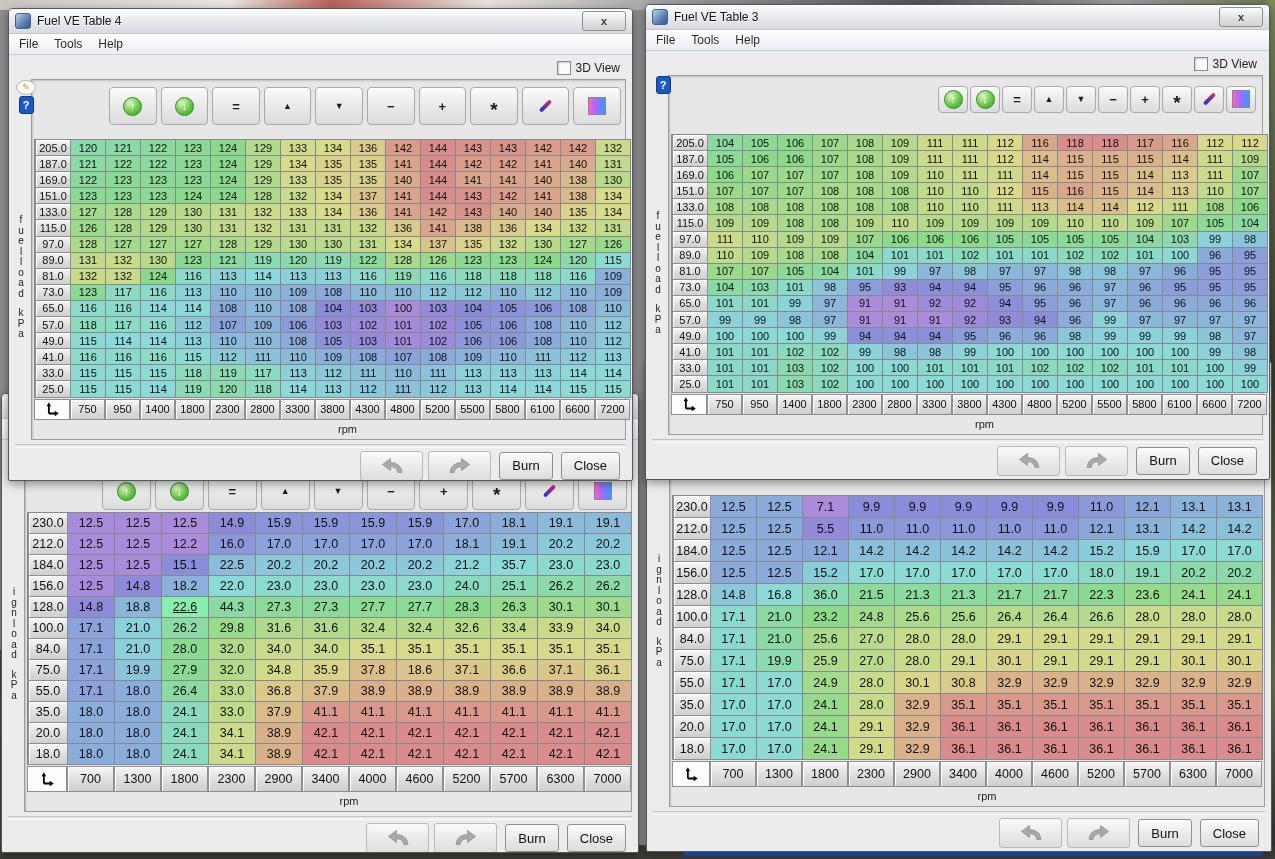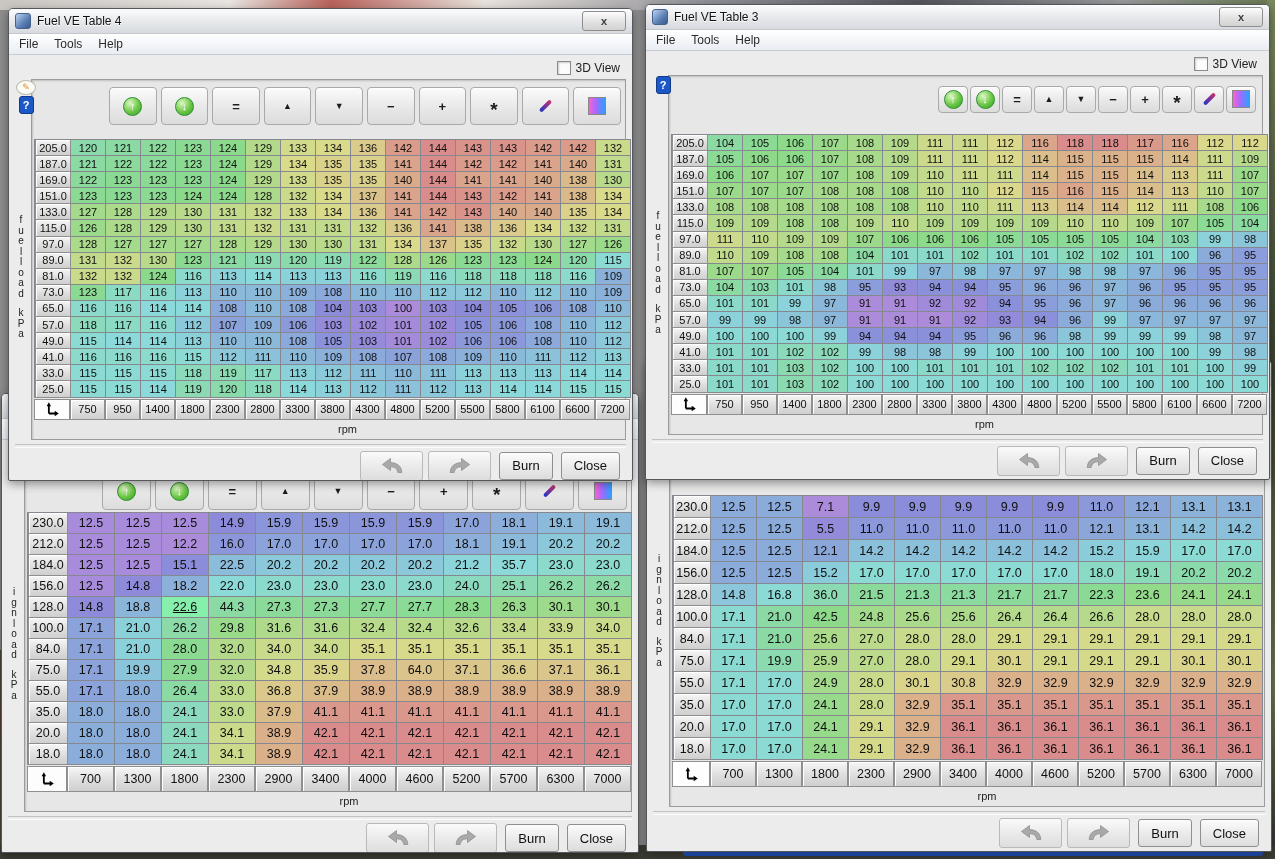--- a/index.html
+++ b/index.html
@@ -284,21 +284,21 @@
           <div class="cell" style="background: rgb(216, 218, 139);">35.1</div>
           <div class="cell" style="background: rgb(216, 218, 139);">35.1</div>
           <div class="rowhdr">75.0</div>
           <div class="cell" style="background: rgb(139, 163, 218);">17.1</div>
           <div class="cell" style="background: rgb(139, 196, 218);">19.9</div>
           <div class="cell" style="background: rgb(139, 218, 147);">27.9</div>
           <div class="cell" style="background: rgb(179, 218, 139);">32.0</div>
           <div class="cell" style="background: rgb(212, 218, 139);">34.8</div>
           <div class="cell" style="background: rgb(218, 212, 139);">35.9</div>
           <div class="cell" style="background: rgb(218, 189, 139);">37.8</div>
-          <div class="cell" style="background: rgb(218, 196, 139);">64.0</div>
+          <div class="cell" style="background: rgb(218, 196, 139);">18.6</div>
           <div class="cell" style="background: rgb(218, 197, 139);">37.1</div>
           <div class="cell" style="background: rgb(218, 204, 139);">36.6</div>
           <div class="cell" style="background: rgb(218, 197, 139);">37.1</div>
           <div class="cell" style="background: rgb(218, 209, 139);">36.1</div>
           <div class="rowhdr">55.0</div>
           <div class="cell" style="background: rgb(139, 163, 218);">17.1</div>
           <div class="cell" style="background: rgb(139, 173, 218);">18.0</div>
           <div class="cell" style="background: rgb(139, 218, 164);">26.4</div>
           <div class="cell" style="background: rgb(190, 218, 139);">33.0</div>
           <div class="cell" style="background: rgb(218, 201, 139);">36.8</div>
@@ -510,21 +510,21 @@
           <div class="cell" style="background: rgb(139, 218, 159);">21.3</div>
           <div class="cell" style="background: rgb(139, 218, 155);">21.7</div>
           <div class="cell" style="background: rgb(139, 218, 155);">21.7</div>
           <div class="cell" style="background: rgb(139, 218, 147);">22.3</div>
           <div class="cell" style="background: rgb(147, 218, 139);">23.6</div>
           <div class="cell" style="background: rgb(152, 218, 139);">24.1</div>
           <div class="cell" style="background: rgb(152, 218, 139);">24.1</div>
           <div class="rowhdr">100.0</div>
           <div class="cell" style="background: rgb(139, 218, 210);">17.1</div>
           <div class="cell" style="background: rgb(139, 218, 163);">21.0</div>
-          <div class="cell" style="background: rgb(141, 218, 139);">42.5</div>
+          <div class="cell" style="background: rgb(141, 218, 139);">23.2</div>
           <div class="cell" style="background: rgb(161, 218, 139);">24.8</div>
           <div class="cell" style="background: rgb(171, 218, 139);">25.6</div>
           <div class="cell" style="background: rgb(171, 218, 139);">25.6</div>
           <div class="cell" style="background: rgb(180, 218, 139);">26.4</div>
           <div class="cell" style="background: rgb(180, 218, 139);">26.4</div>
           <div class="cell" style="background: rgb(182, 218, 139);">26.6</div>
           <div class="cell" style="background: rgb(200, 218, 139);">28.0</div>
           <div class="cell" style="background: rgb(200, 218, 139);">28.0</div>
           <div class="cell" style="background: rgb(200, 218, 139);">28.0</div>
           <div class="rowhdr">84.0</div>

